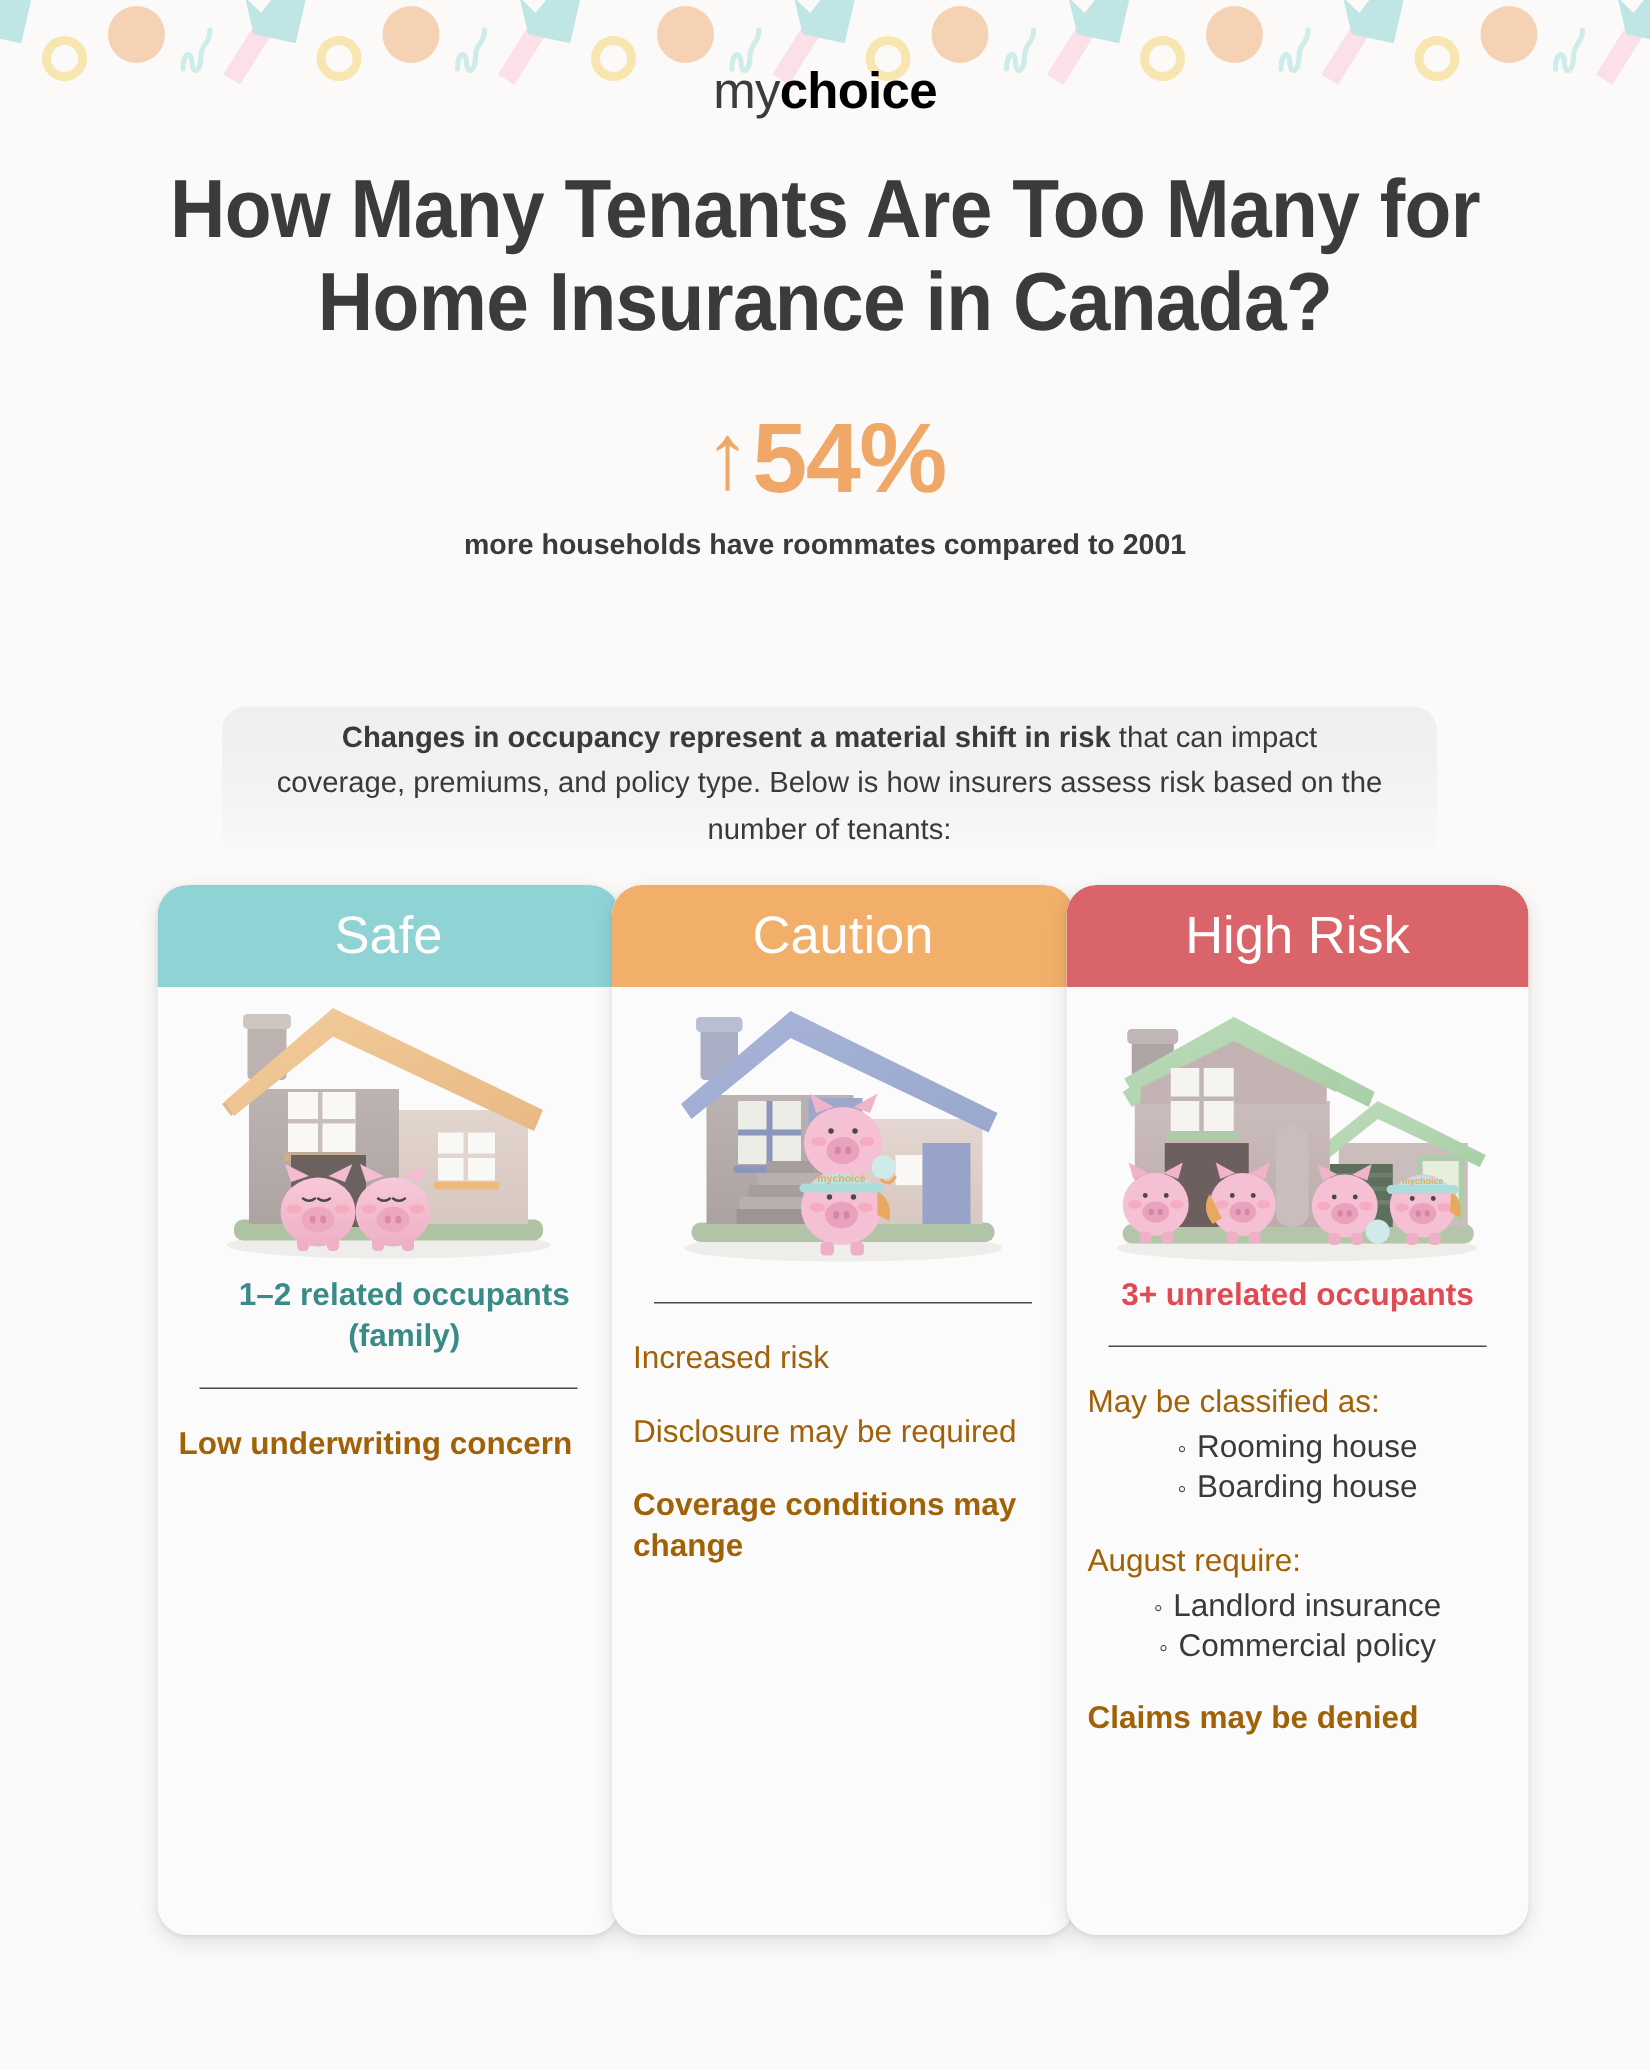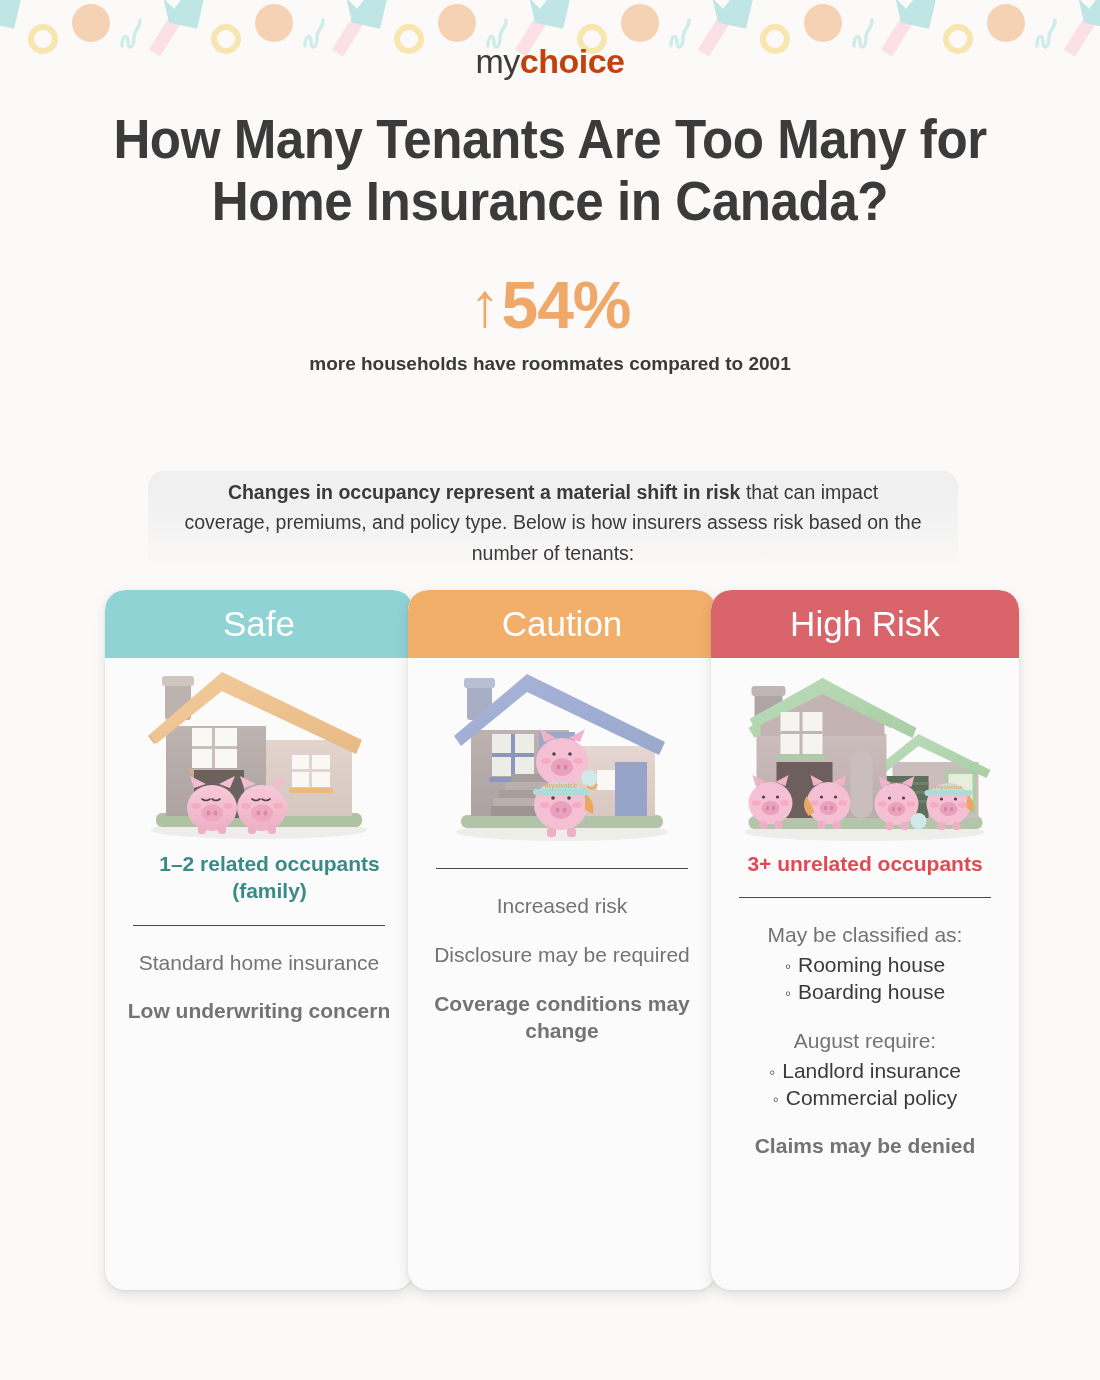--- a/index.html
+++ b/index.html
@@ -31,21 +31,21 @@
   }
   .cf-squig { width:30px; height:34px; }
   .cf-squig svg { display:block; }
 
   
   #logo {
     position:absolute; top:42px; left:0; width:1100px;
     text-align:center; z-index:5;
   }
   #logo .lw-my { font-size:34px; font-weight:400; color:#3C3C3B; letter-spacing:-0.5px; }
-  #logo .lw-choice { font-size:34px; font-weight:700; color:#c2410c; letter-spacing:-0.5px; }
+  #logo .lw-choice { font-size:34px; font-weight:700; color:#000000; letter-spacing:-0.5px; }
 
   
   #headline {
     position:absolute; top:108px; left:60px; width:980px;
     text-align:center;
     font-size:55px; line-height:1.13; font-weight:700;
     color:#3B3B3B; letter-spacing:-0.5px;
     transform:scaleX(0.93); transform-origin:center top;
   }
 
@@ -108,21 +108,21 @@
   }
   .sub-safe { color:#3A8B87;padding-left:37px; }
   .sub-caution { color:#EE8B5C; }
   .sub-risk { color:#E04A52; }
 
   .divider {
     height:1px; background:#4A4A4A; margin:20px 28px 0 28px;
   }
   .card-body { padding:24px 14px 0 14px; }
   .body-line {
-    text-align:center; font-size:21px; line-height:1.28; color:#737373;
+    font-size:21px; line-height:1.28; color:#a16207;
     margin-bottom:22px;
   }
   .body-line:last-child { margin-bottom:0;font-weight:bold; }
   .bullets { list-style:none; margin:0 0 22px 0; padding:0; }
   .bullets li {
     text-align:center; font-size:21px; line-height:1.3; color:#3A3A3A;
   }
   .bullets li::before { content:"\25E6"; margin-right:7px; font-size:17px; }
   .group { margin-bottom:22px; }
   .group .body-line { margin-bottom:2px; }
@@ -288,21 +288,20 @@
           <ellipse cx="112" cy="148" rx="5" ry="3" fill="#F7A6B8" opacity="0.75"></ellipse>
           <ellipse cx="144" cy="148" rx="5" ry="3" fill="#F7A6B8" opacity="0.75"></ellipse>
           <rect x="114" y="167" width="8" height="9" rx="3" fill="#EEB0C6"></rect>
           <rect x="134" y="167" width="8" height="9" rx="3" fill="#EEB0C6"></rect>
         </g>
       </svg>
     </div>
     <div class="card-sub sub-safe">1–2 related occupants (family)</div>
     <div class="divider"></div>
     <div class="card-body">
-      <div class="body-line">Standard home insurance</div>
       <div class="body-line">Low underwriting concern</div>
     </div>
   </div>
 
   <div class="card card-2">
     <div class="card-header hdr-caution">
       <span>Caution</span>
     </div>
     <div class="card-art">
       <svg width="250" height="190" viewBox="0 0 250 190">

